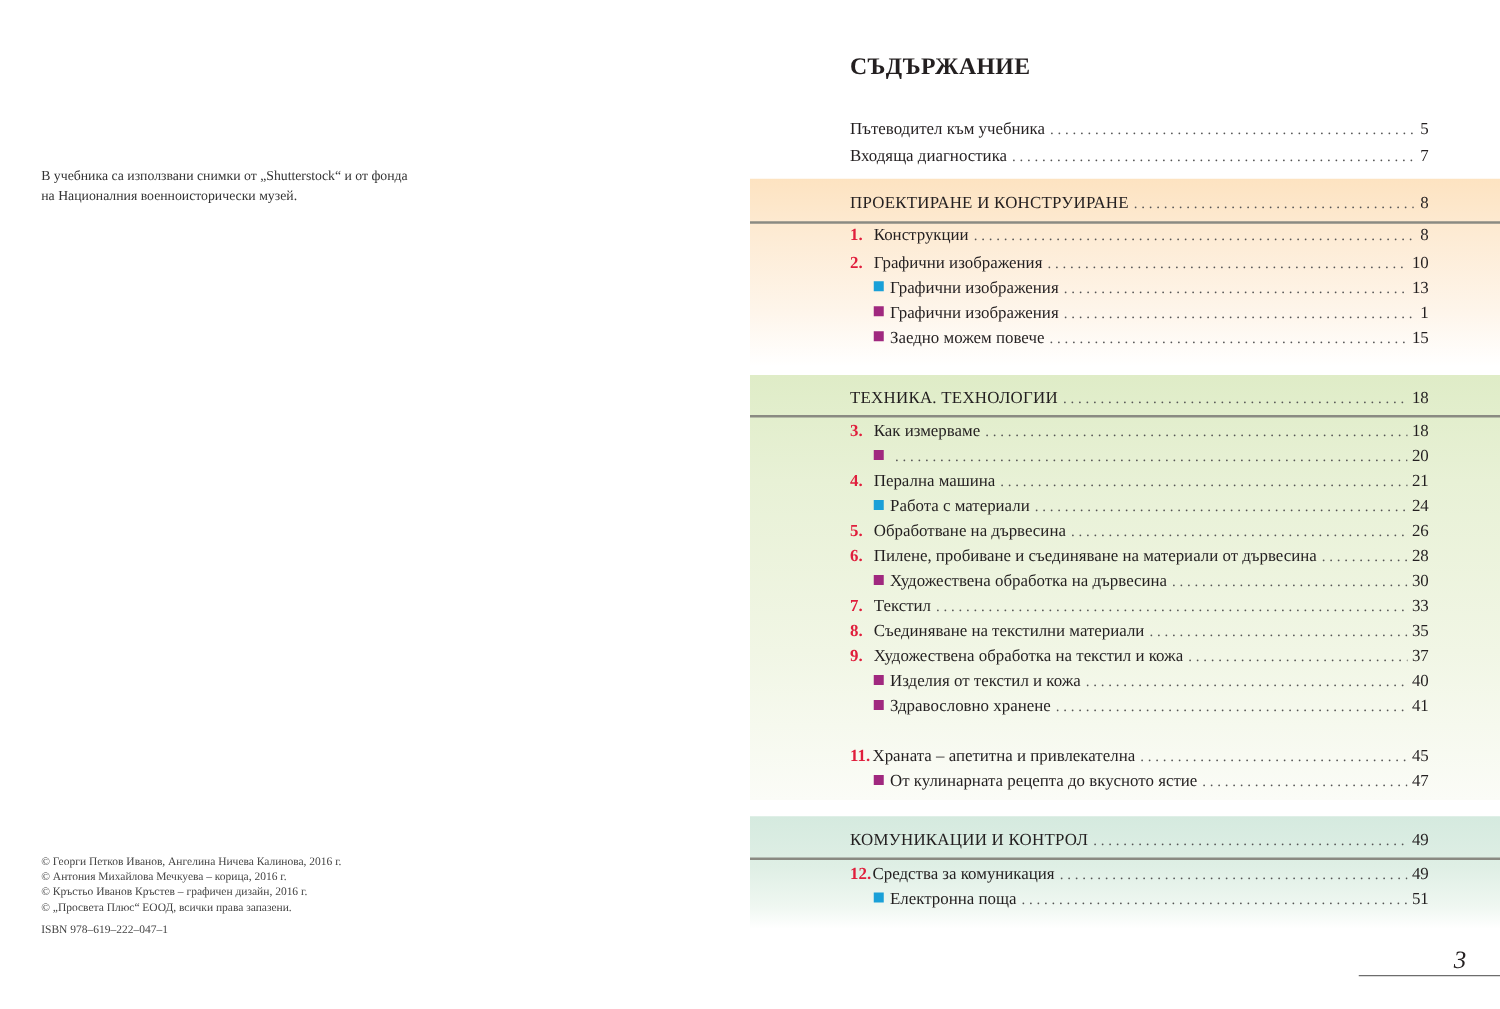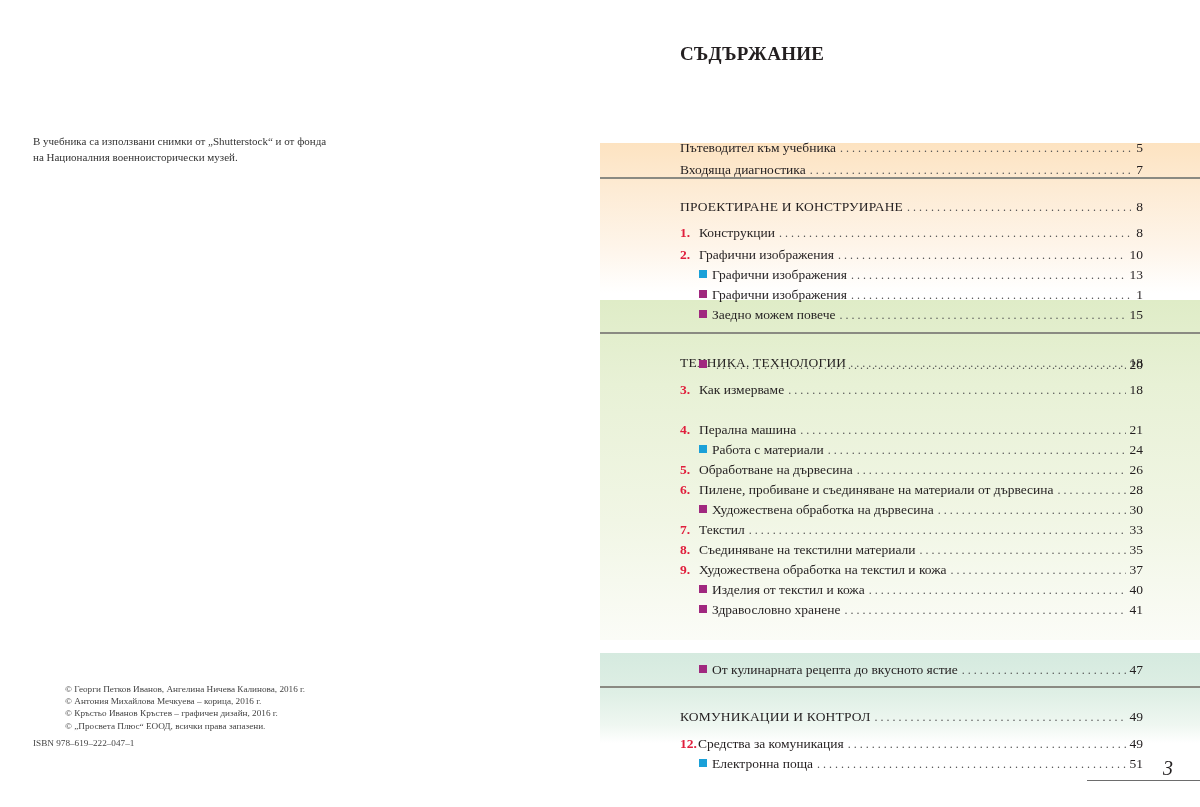--- a/index.html
+++ b/index.html
@@ -1,31 +1,31 @@
 <!DOCTYPE html>
 <html><head>
 <meta charset="utf-8">
 <style>
   * { box-sizing: border-box; margin: 0; padding: 0; }
   html, body { width: 1200px; height: 807px; background: #ffffff; overflow: hidden; }
   body { position: relative; font-family: "Liberation Serif", "DejaVu Serif", serif; color: #231f20; }
 
   .left-page { position: absolute; left: 0; top: 0; width: 600px; height: 807px; }
   .credits-note { position: absolute; left: 33px; top: 134px; font-size: 11px; line-height: 15.5px; color: #333; }
-  .copyright-block { position: absolute; left: 33px; top: 683px; font-size: 9.2px; line-height: 12.2px; color: #444; margin-left: 32px; }
+  .copyright-block { position: absolute; left: 33px; top: 683px; font-size: 9.2px; line-height: 12.2px; color: #444; }
   .isbn { position: absolute; left: 33px; top: 738px; font-size: 9.2px; color: #444; }
 
   .right-page { position: absolute; left: 600px; top: 0; width: 477px; height: 807px; }
   .toc-title { position: absolute; left: 80px; top: 43px; font-size: 19px; font-weight: bold; letter-spacing: 0.3px; }
 
   .row { position: absolute; left: 80px; width: 463px; height: 20px; display: flex; align-items: baseline; font-size: 13.5px; white-space: nowrap; }
   .row .num { color: #e01e3c; font-weight: bold; width: 19px; flex: 0 0 auto; }
   .row .num.wide { width: 18px; }
   .row .bullet { display: inline-block; width: 8px; height: 8px; margin-left: 20px; margin-right: 5px; position: relative; top: -1px; flex: 0 0 auto; }
-  .row .label { flex: 0 0 auto; margin-top: 45px; }
+  .row .label { flex: 0 0 auto; }
   .row .dots { flex: 1 1 auto; overflow: hidden; margin: 0 4px; color: #555; letter-spacing: 3.2px; font-size: 12px; }
   .row .dots::before { content: ". . . . . . . . . . . . . . . . . . . . . . . . . . . . . . . . . . . . . . . . . . . . . . . . . . . . . . . . . . . . . . . . . . . . . . . . . . . . ."; letter-spacing: 0; }
   .row .page { flex: 0 0 auto; text-align: right; min-width: 8px; }
   .row.section .label { font-weight: normal; letter-spacing: 0.2px; }
 
   .band { position: absolute; left: 0; width: 600px; }
   .band-1 { top: 143px; height: 150px; background: linear-gradient(to bottom, #fde3c1 0%, #fdebd4 30%, #fef5ea 70%, #ffffff 100%); }
   .band-2 { top: 300px; height: 340px; background: linear-gradient(to bottom, #dfecc7 0%, #e8f1d6 25%, #f1f6e5 65%, #fbfcf7 100%); }
   .band-3 { top: 653px; height: 90px; background: linear-gradient(to bottom, #d5eadf 0%, #dfefe5 45%, #eff7f1 80%, #ffffff 100%); }
   .rule { position: absolute; left: 0; width: 600px; height: 1.5px; background: #8a8a82; }
@@ -177,20 +177,26 @@
     <span class="label" data-name="entry-label">Изделия от текстил и кожа</span>
     <span class="dots" data-name="dot-leader"></span>
     <span class="page" data-name="entry-page">40</span>
   </div>
   <div class="row" style="top:557px" data-name="toc-subentry">
     <span class="bullet" style="background:#a0287f; margin-left:0" data-name="purple-square-bullet-icon"></span>
     <span class="label" data-name="entry-label">Здравословно хранене</span>
     <span class="dots" data-name="dot-leader"></span>
     <span class="page" data-name="entry-page">41</span>
   </div>
+  <div class="row" style="top:597px" data-name="toc-entry">
+    <span class="num wide" data-name="chapter-number">11.</span>
+    <span class="label" data-name="entry-label">Храната – апетитна и привлекателна</span>
+    <span class="dots" data-name="dot-leader"></span>
+    <span class="page" data-name="entry-page">45</span>
+  </div>
   <div class="row" style="top:617px" data-name="toc-subentry">
     <span class="bullet" style="background:#a0287f; margin-left:0" data-name="purple-square-bullet-icon"></span>
     <span class="label" data-name="entry-label">От кулинарната рецепта до вкусното ястие</span>
     <span class="dots" data-name="dot-leader"></span>
     <span class="page" data-name="entry-page">47</span>
   </div>
 
   <div class="row section" style="top:664px" data-name="toc-section-heading">
     <span class="label" data-name="section-title">КОМУНИКАЦИИ И КОНТРОЛ</span>
     <span class="dots" data-name="dot-leader"></span>

